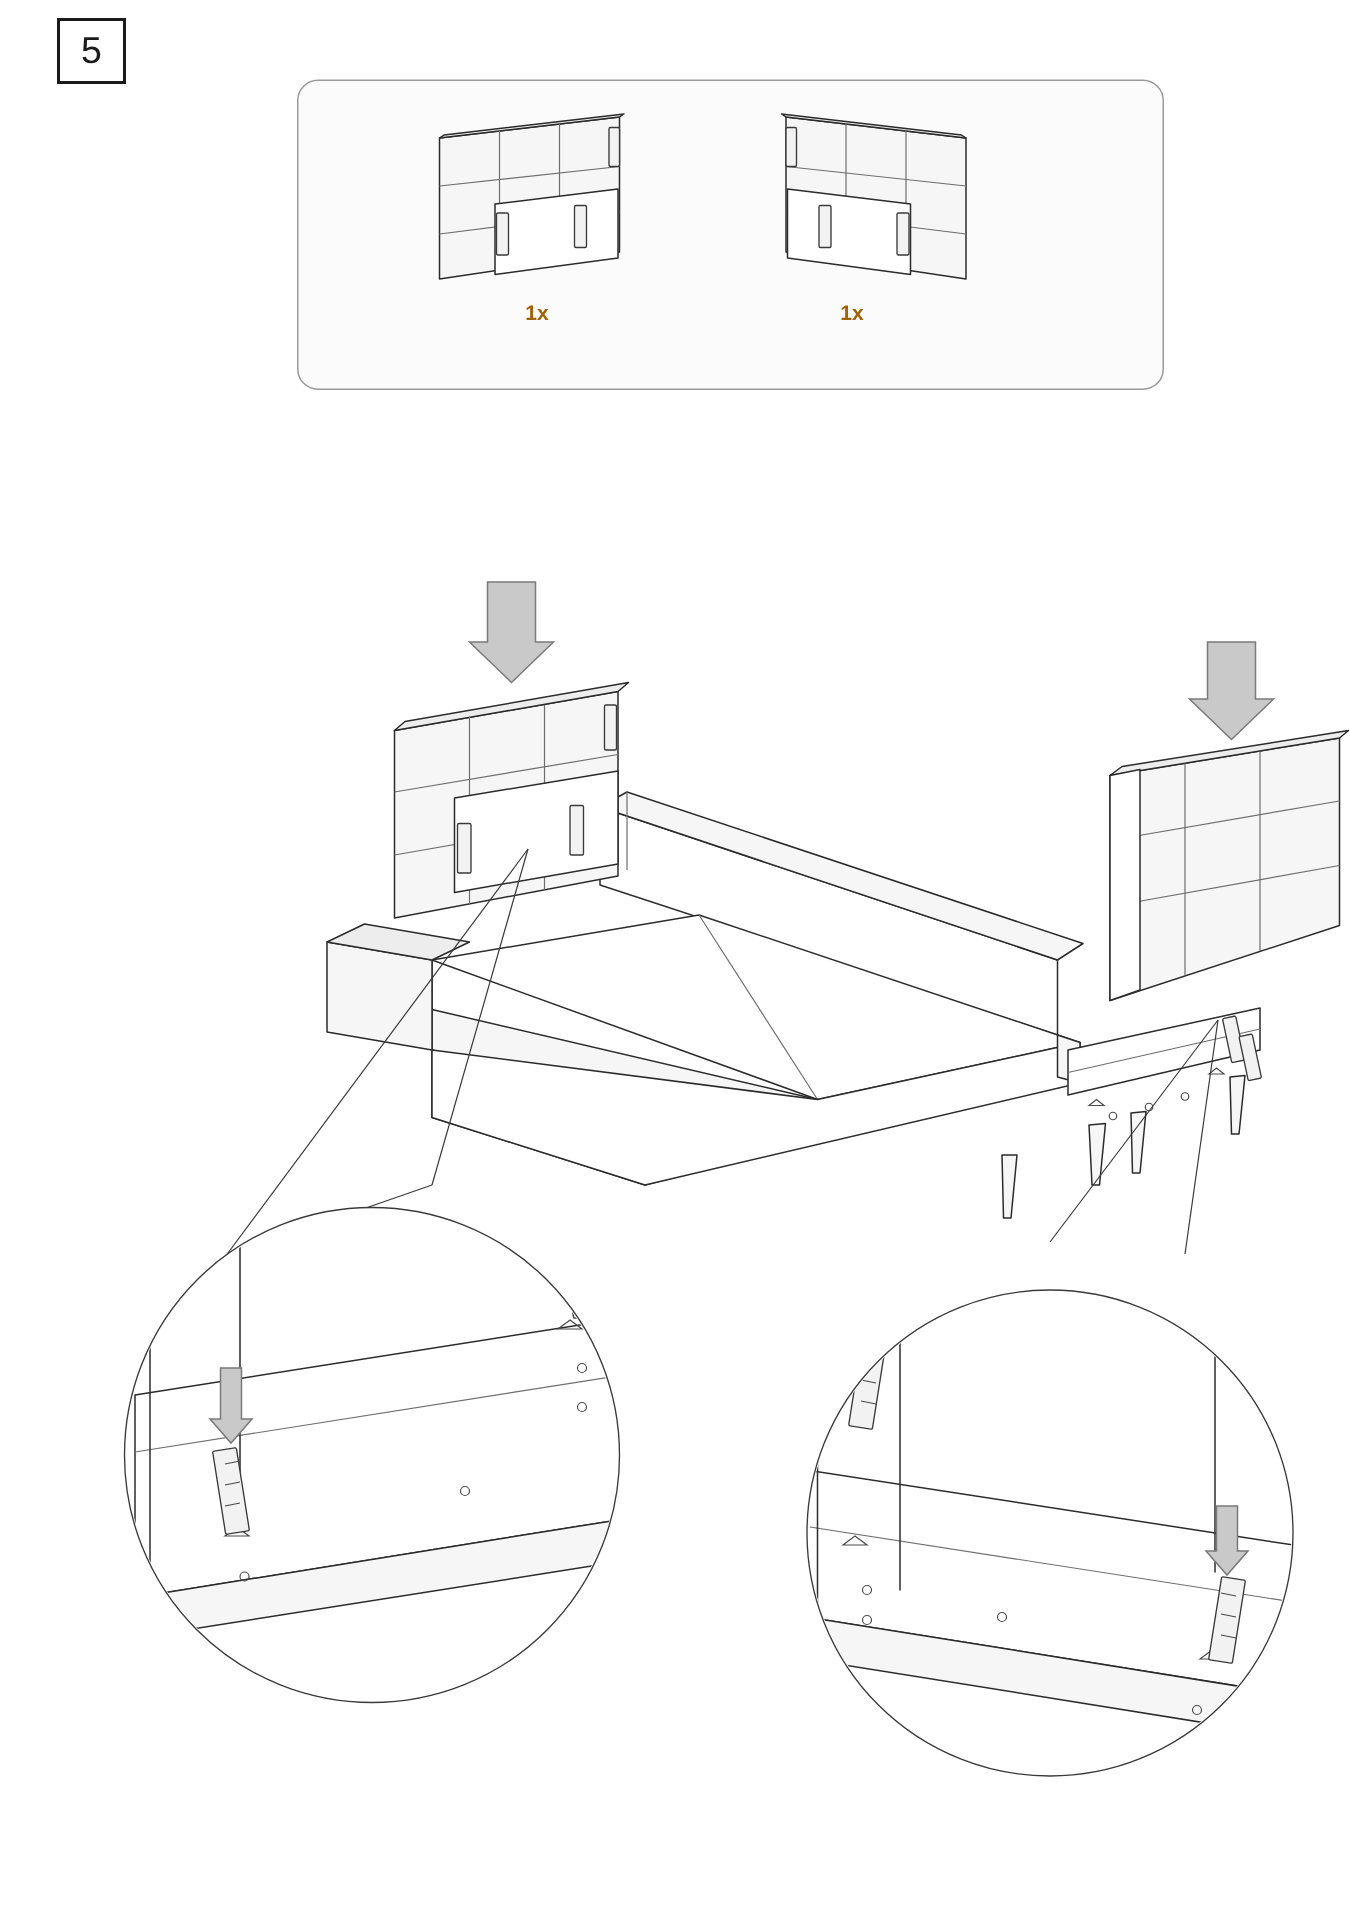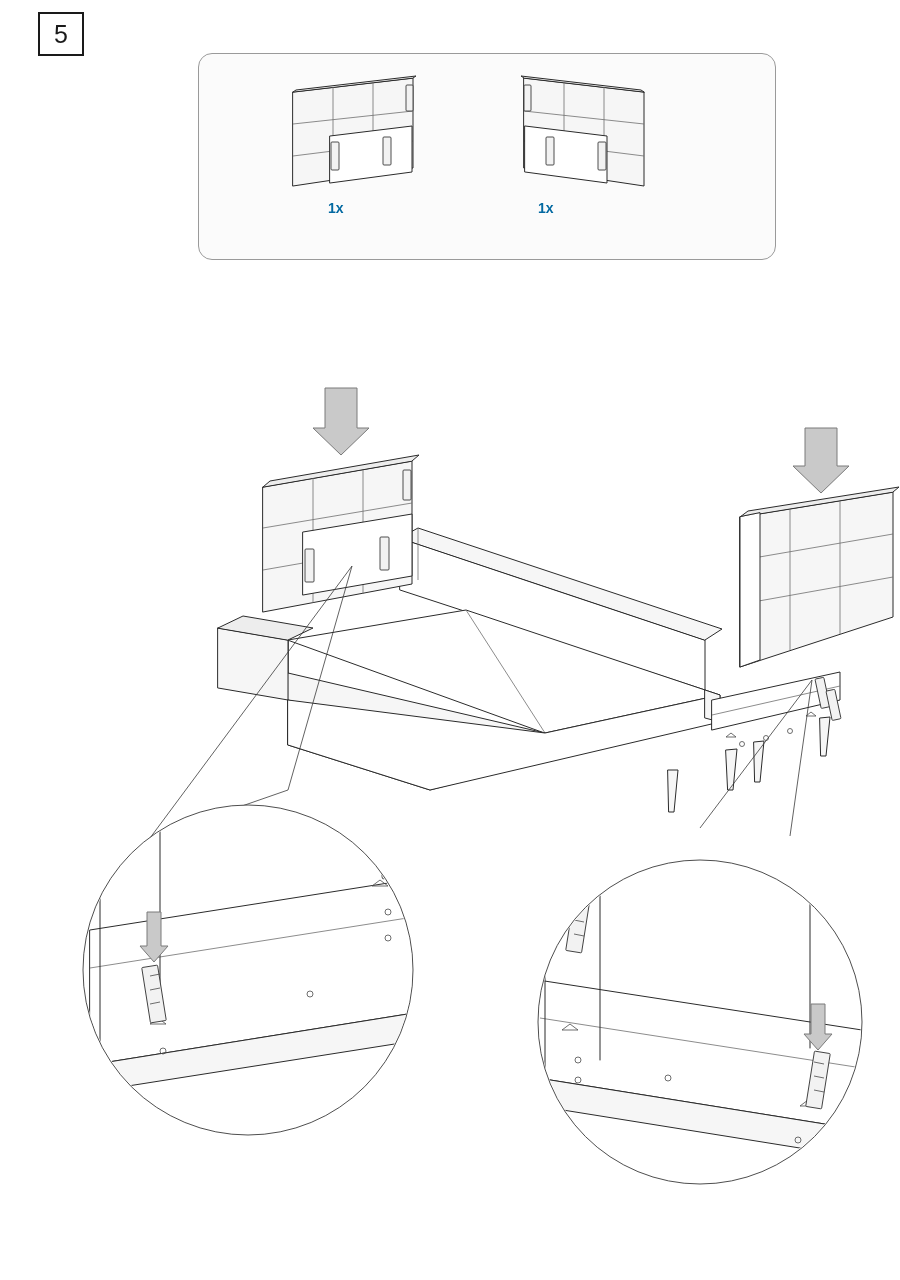--- a/index.html
+++ b/index.html
@@ -48,22 +48,22 @@
     height: 207px;
     border: 1px solid #9a9a9a;
     border-radius: 14px;
     background: #fbfbfb;
     box-sizing: border-box;
   }
   .qty-label {
     position: absolute;
     font-size: 14px;
     font-weight: bold;
-    color: #0369a1;
-    text-align: left;
+    color: #a16207;
+    text-align: center;
     width: 60px;
   }
   .qty-a { left: 328px; top: 200px; }
   .qty-b { left: 538px; top: 200px; }
 
   svg.art {
     position: absolute;
     left: 0;
     top: 0;
     width: 900px;

